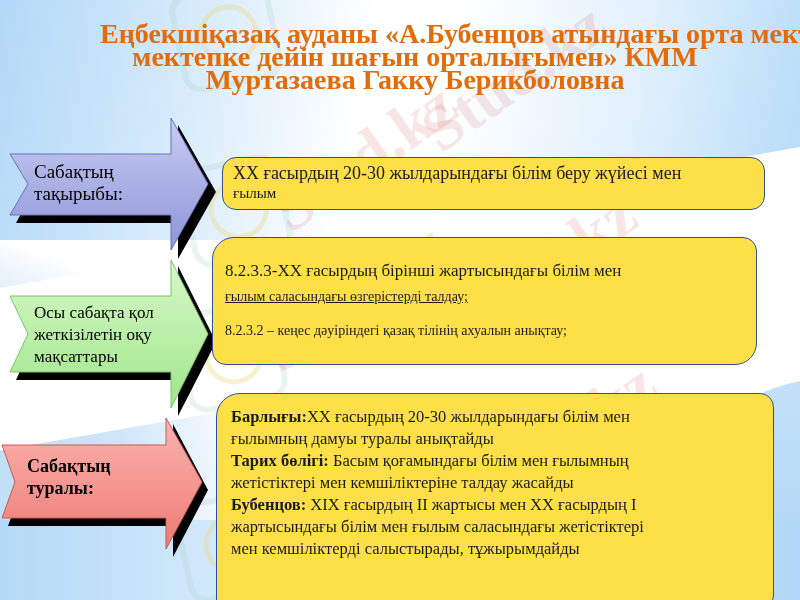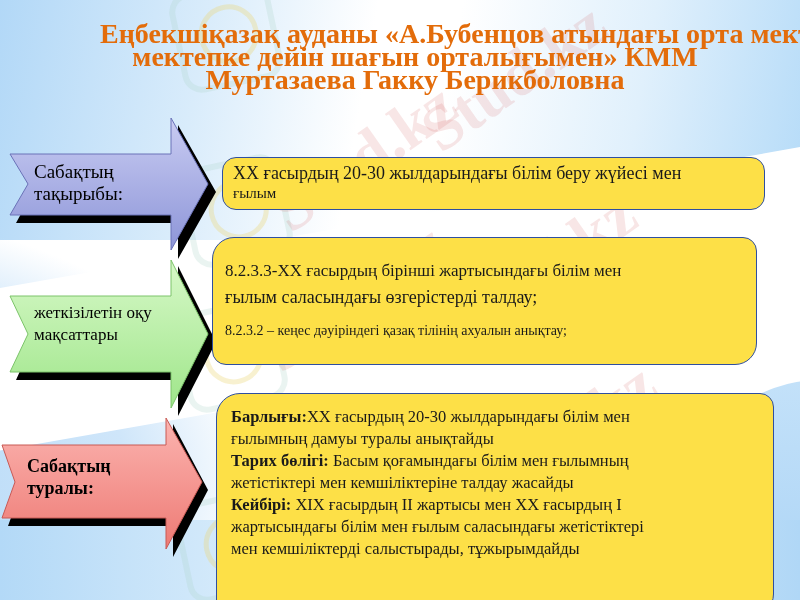--- a/index.html
+++ b/index.html
@@ -125,28 +125,29 @@
     <defs>
       <linearGradient id="g2" x1="0" y1="0" x2="0" y2="1">
         <stop offset="0" stop-color="#d7f8c8"></stop>
         <stop offset="1" stop-color="#9fe68a"></stop>
       </linearGradient>
     </defs>
     <polygon points="5,40 167,40 167,2 205,78 167,152 167,116 5,116 22,78" fill="#000" transform="translate(3,4)"></polygon>
     <polygon points="2,36 163,36 163,0 200,74 163,148 163,112 2,112 20,74" fill="url(#g2)" stroke="#7cc46a" stroke-width="1"></polygon>
   </svg>
   <div class="arrow-label" style="left:26px; top:42px; font-size:17px; line-height:22px;">
+    <div>Осы сабақта қол</div>
     <div>жеткізілетін оқу</div>
     <div>мақсаттары</div>
   </div>
 </div>
 
 <div class="box" style="left:212px; top:237px; width:545px; height:128px; padding:20px 12px 2px 12px; border-radius:22px 14px 22px 14px;">
   <p style="font-size:17px; line-height:26px;">8.2.3.3-XX ғасырдың  бірінші жартысындағы білім мен</p>
-  <p style="font-size:18px; line-height:26px; margin-bottom:8px;">ғылым саласындағы өзгерістерді талдау;</p>
+  <p style="font-size:14px; line-height:26px; margin-bottom:8px;text-decoration:underline;">ғылым саласындағы өзгерістерді талдау;</p>
   <p style="font-size:14px; line-height:26px;">8.2.3.2 – кеңес дәуіріндегі қазақ тілінің ахуалын анықтау;</p>
 </div>
 
 <div class="arrow" style="left:0px; top:418px; width:215px; height:135px;">
   <svg width="215" height="135">
     <defs>
       <linearGradient id="g3" x1="0" y1="0" x2="0" y2="1">
         <stop offset="0" stop-color="#fbb4b0"></stop>
         <stop offset="1" stop-color="#ee7a74"></stop>
       </linearGradient>
@@ -158,16 +159,16 @@
     <div>Сабақтың</div>
     <div>туралы:</div>
   </div>
 </div>
 
 <div class="box" style="left:216px; top:393px; width:558px; height:225px; padding:12px 12px 8px 14px; border-radius:24px 14px 24px 14px;">
   <p><b>Барлығы:</b><span>XX ғасырдың 20-30 жылдарындағы білім мен</span></p>
   <p>ғылымның дамуы туралы анықтайды</p>
   <p><b>Тарих бөлігі:</b><span> Басым қоғамындағы білім мен ғылымның</span></p>
   <p>жетістіктері мен кемшіліктеріне талдау жасайды</p>
-  <p><b>Кейбірі:</b><span> XIX ғасырдың II жартысы мен XX ғасырдың I</span></p>
+  <p><b>Бубенцов:</b><span> XIX ғасырдың II жартысы мен XX ғасырдың I</span></p>
   <p>жартысындағы білім мен ғылым саласындағы жетістіктері</p>
   <p>мен кемшіліктерді  салыстырады, тұжырымдайды</p>
 </div>
 
 </body></html>

